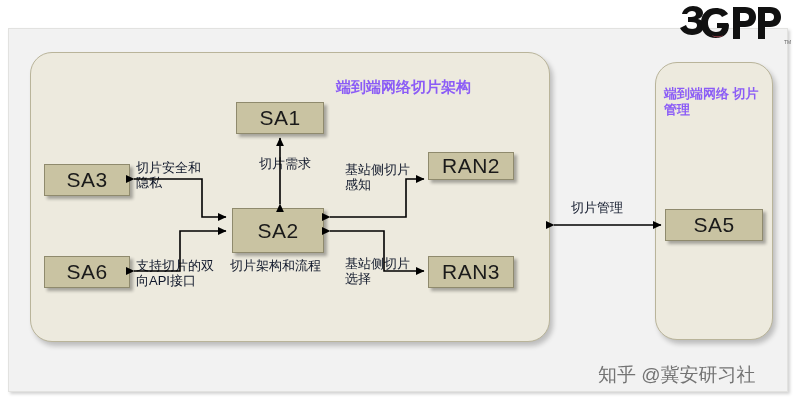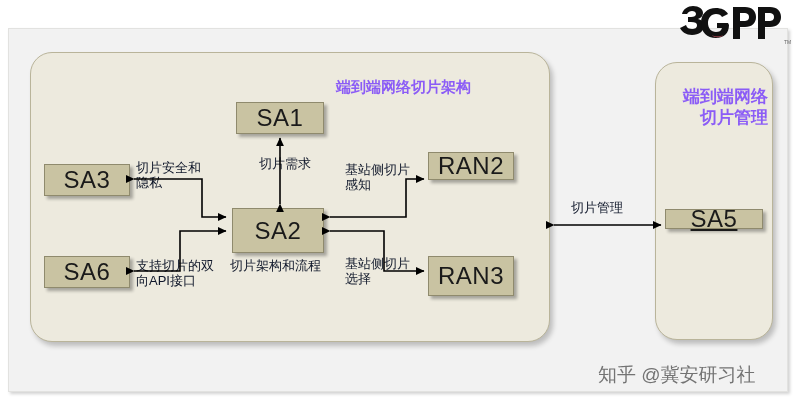--- a/index.html
+++ b/index.html
@@ -43,41 +43,41 @@
   #panel-mgmt{ left:655px; top:62px; width:118px; height:278px; }
 
   .panel-title{
     position:absolute;
     font-weight:bold;
     color:#8b5cf6;
     line-height:1.25;
     white-space:nowrap;
   }
   #title-arch{ left:336px; top:78px; font-size:15px; }
-  #title-mgmt{ left:664px; top:86px; font-size:17px; width:104px; white-space:normal; text-align:right;}
+  #title-mgmt{ left:664px; top:86px; font-size:13px; width:104px; white-space:normal; text-align:left;}
 
   
   .box{
     position:absolute;
     background:#c9c3a2;
     border:1px solid #8f8a6d;
     box-shadow:3px 3px 3px rgba(0,0,0,.30);
     display:flex;align-items:center;justify-content:center;
-    font-size:24px;
+    font-size:21px;
     color:#1a1a1a;
     letter-spacing:.5px;
     box-sizing:border-box;
   }
   #box-sa1{ left:236px; top:102px; width:88px; height:32px; }
   #box-sa2{ left:232px; top:208px; width:92px; height:45px; }
   #box-sa3{ left:44px;  top:164px; width:86px; height:32px; }
   #box-sa6{ left:44px;  top:256px; width:86px; height:32px; }
   #box-ran2{ left:428px; top:152px; width:86px; height:28px; }
-  #box-ran3{ left:428px; top:256px; width:86px; height:40px; }
-  #box-sa5{ left:665px; top:209px; width:98px; height:20px;text-decoration:underline; }
+  #box-ran3{ left:428px; top:256px; width:86px; height:32px; }
+  #box-sa5{ left:665px; top:209px; width:98px; height:32px; }
 
   
   .lbl{
     position:absolute;
     font-size:13px;
     color:#0f172a;
     line-height:1.18;
     white-space:pre-line;
   }
   #lbl-req   { left:243px; top:156px;margin-left:16px; }

